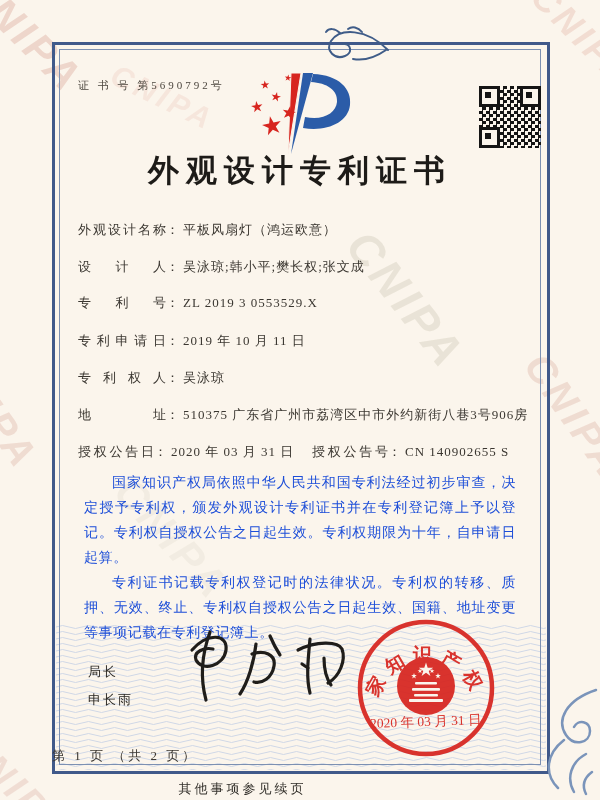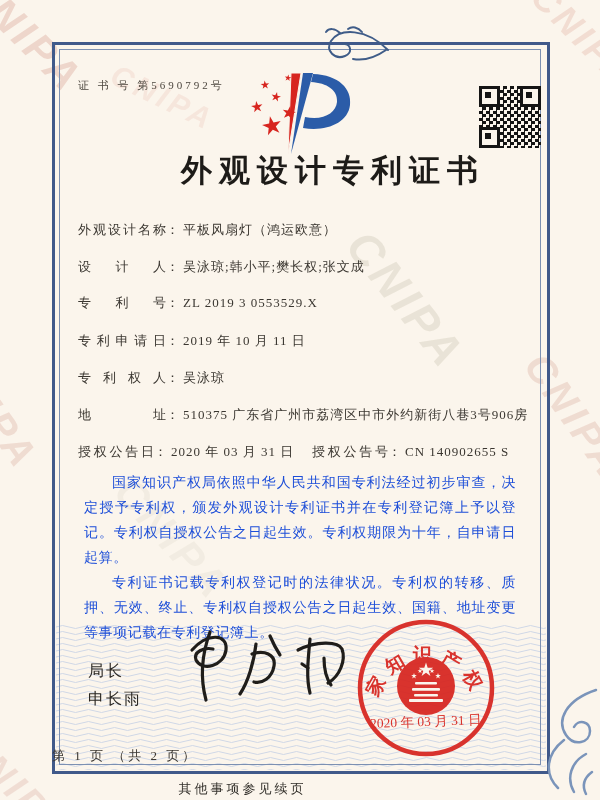--- a/index.html
+++ b/index.html
@@ -25,38 +25,38 @@
     color:#4c463e; z-index:5;}
   .logo{position:absolute; left:236px; top:68px; z-index:5;}
   .qr{position:absolute; left:479px; top:86px; width:62px; height:62px; z-index:5;
     background:
       repeating-conic-gradient(#151515 0 25%, transparent 0 50%);
     background-size:7px 7px;}
   .qr .finder{position:absolute; width:15px; height:15px; border:3px solid #151515; background:#fbf5ec;}
   .qr .finder::after{content:""; position:absolute; left:3px; top:3px; width:6px; height:6px; background:#151515;}
   .qr .f-tl{left:0; top:0;} .qr .f-tr{right:0; top:0;} .qr .f-bl{left:0; bottom:0;}
   .title{position:absolute; left:52px; top:150px; width:496px; text-align:center;
-    font-size:31px; font-weight:700; letter-spacing:7px; color:#1d1b18; z-index:5;padding-left:33px;}
+    font-size:31px; font-weight:700; letter-spacing:7px; color:#1d1b18; z-index:5;}
   
   .frow{position:absolute; left:78px; width:450px; height:20px; font-size:13px; z-index:5;
     color:#3b3731; white-space:nowrap;}
   .flabel{display:inline-block; width:88px; text-align:justify; text-align-last:justify;
     vertical-align:top;}
   .fcolon{display:inline-block; margin-right:4px;}
   .fvalue{letter-spacing:1px;}
   .grant2{position:absolute; left:234px; top:0;}
   .grant2 .flabel{width:76px;}
   
   .paras{position:absolute; left:84px; top:470px; width:432px; font-size:14px;
     line-height:25px; color:#1d4ed8; z-index:5; letter-spacing:0.6px; text-align:justify;}
   .paras p{margin:0; text-indent:2em;}
   
   .waves{position:absolute; left:56px; top:624px; z-index:2;}
-  .director{position:absolute; left:88px; top:658px; font-size:16px; letter-spacing:2px;
-    color:#2a2722; z-index:5; line-height:28px;font-family:Liberation Mono, monospace;}
+  .director{position:absolute; left:88px; top:658px; font-size:13px; letter-spacing:2px;
+    color:#2a2722; z-index:5; line-height:28px;}
   .signature{position:absolute; left:182px; top:620px; z-index:6;}
   .seal{position:absolute; left:350px; top:610px; z-index:7; opacity:0.93;}
   .page-no{position:absolute; left:52px; top:747px; width:496px; text-align:left;
     font-size:13px; letter-spacing:3px; color:#3b3731; z-index:5;}
   .cont-note{position:absolute; left:0; top:780px; width:485px; text-align:center;
     font-size:13px; letter-spacing:3px; color:#33302b; z-index:5;}
   .flourish{position:absolute; z-index:4;}
   .fl-top{left:322px; top:20px;}
   .fl-br{left:528px; top:686px;}
 </style>

